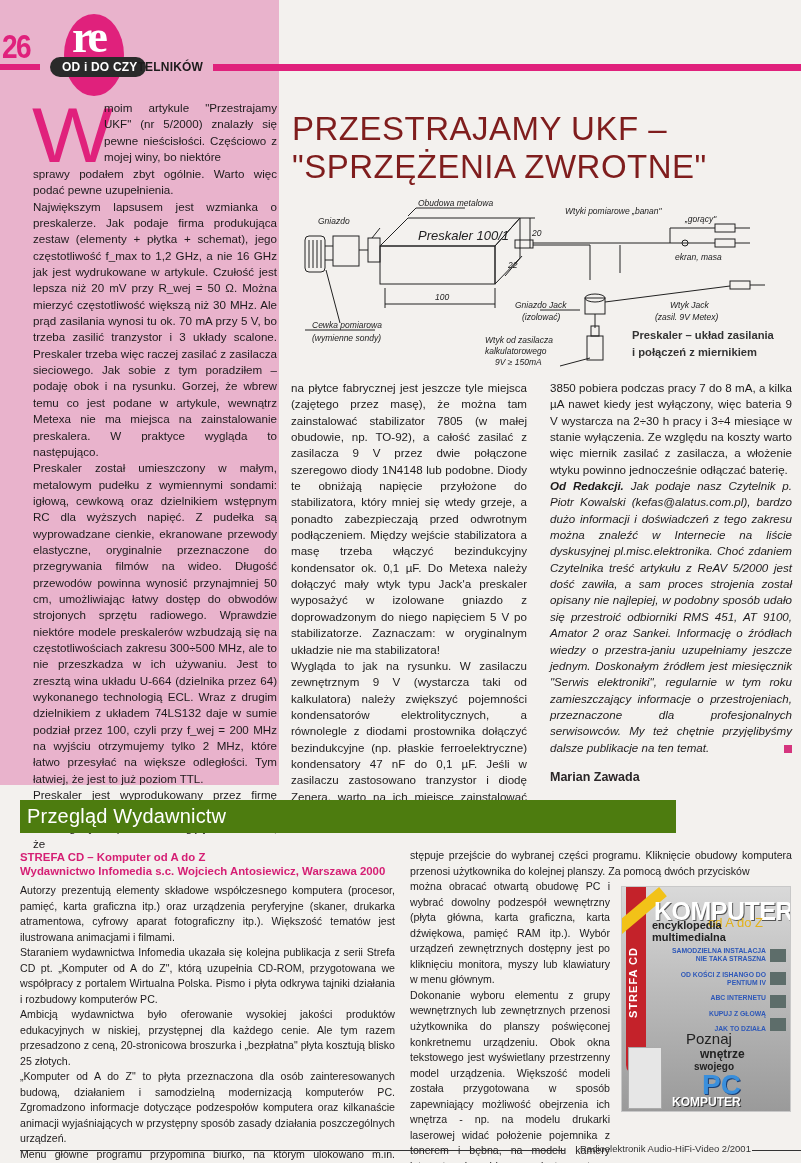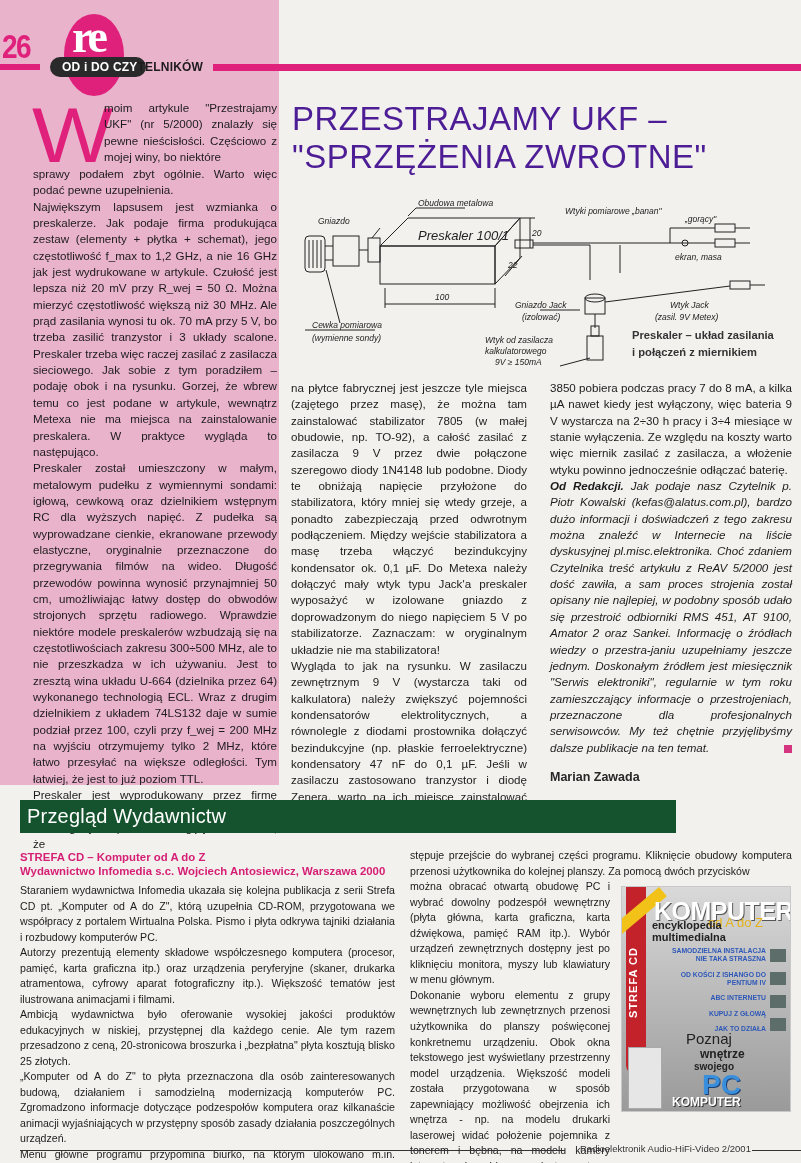--- a/index.html
+++ b/index.html
@@ -15,34 +15,34 @@
 .secbar-r{position:absolute;left:213px;top:64px;width:588px;height:7px;background:#e0217c}
 .sectag{position:absolute;left:50px;top:57px;height:20px;width:165px}
 .sectag .pill{position:absolute;left:0;top:0;width:96px;height:20px;background:#2a2a2a;border-radius:10px}
 .sectag span{position:absolute;left:12px;top:3px;font-weight:normal;font-size:12px;color:#fff;white-space:nowrap;letter-spacing:0.2px}
 .sectag span .dk{color:#1d1b1c}
 .dropcap{position:absolute;left:32px;top:96px;font-family:"Liberation Sans",sans-serif;font-size:78px;line-height:78px;color:#e0217c;transform:scaleX(1.1);transform-origin:left}
 .col{position:absolute;font-size:11.6px;line-height:16.35px;text-align:justify;color:#1d1b1c}
 .col p{margin:0}
 .col1a{left:104px;top:100px;width:173px}
 .col1b{left:33px;top:166px;width:244px}
-.title{position:absolute;left:292px;top:100px;width:500px;font-family:"Liberation Sans",sans-serif;font-size:33px;line-height:38px;color:#4c1d95;letter-spacing:0.5px}
+.title{position:absolute;left:292px;top:110px;width:500px;font-family:"Liberation Sans",sans-serif;font-size:33px;line-height:38px;color:#7f1d1d;letter-spacing:0.5px}
 
 .diagram{position:absolute;left:290px;top:198px;width:500px;height:170px}
 .diagram svg{width:100%;height:100%}
 .dl{font-family:"Liberation Sans",sans-serif;font-style:italic;font-size:8.5px;fill:#222}
 .caption{position:absolute;left:632px;top:327px;width:165px;font-weight:bold;font-size:11.2px;line-height:17px;color:#333}
 .col2{left:291px;top:380px;width:236px}
 .col3{left:550px;top:380px;width:242px}
 .col3 .it{font-style:italic}
 .col3 b.red{font-weight:bold;font-style:italic}
 .endsq{display:inline-block;width:8px;height:8px;background:#d5357e;float:right;margin-top:5px}
 .author{position:absolute;left:550px;top:770px;font-weight:bold;font-size:12.5px;color:#2a2627}
 
-.revhdr{position:absolute;left:20px;top:800px;width:656px;height:33px;background:#14532d}
+.revhdr{position:absolute;left:20px;top:800px;width:656px;height:33px;background:#4d7c0f}
 .revhdr span{position:absolute;left:7px;top:5px;font-size:20px;color:#fff;letter-spacing:0.2px}
 .revsub{position:absolute;left:20px;top:850px;font-weight:bold;font-size:11.4px;line-height:14px;color:#d51f74}
 .col4{left:20px;top:883px;width:375px;font-size:10.6px;line-height:15.5px}
 .col5{left:410px;top:848px;width:200px;font-size:10.6px;line-height:15.55px}
 .col5 .wide{width:382px;text-align:justify}
 .cover{position:absolute;left:621px;top:886px;width:170px;height:226px;background:linear-gradient(#d9d9d9,#bcbcbc 45%,#9a9a9a);overflow:hidden;border:1px solid #c8c8c8}
 .cover .band{position:absolute;left:4px;top:0;width:20px;height:188px;background:#c4222a;border-radius:0 0 10px 10px}
 .cover .band span{position:absolute;left:1px;top:60px;writing-mode:vertical-rl;transform:rotate(180deg);font-weight:bold;color:#fff;font-size:11px;letter-spacing:1px}
 .cover .corner{position:absolute;left:-12px;top:18px;width:60px;height:12px;background:#f2c218;transform:rotate(-40deg)}
 .cover .kt{position:absolute;left:32px;top:10px;font-weight:900;font-size:25px;color:#fff;letter-spacing:-0.5px;text-shadow:1px 1px 0 #555}
@@ -190,22 +190,22 @@
 
   <div class="revhdr">
     <span>Przegląd Wydawnictw</span>
   </div>
   <div class="revsub">
     <div>STREFA CD – Komputer od A do Z</div>
     <div>Wydawnictwo Infomedia s.c. Wojciech Antosiewicz, Warszawa 2000</div>
   </div>
 
   <div class="col col4">
+    <p>Autorzy prezentują elementy składowe współczesnego komputera (procesor, pamięć, karta graficzna itp.) oraz urządzenia peryferyjne (skaner, drukarka atramentowa, cyfrowy aparat fotograficzny itp.). Większość tematów jest ilustrowana animacjami i filmami.</p>
     <p>Staraniem wydawnictwa Infomedia ukazała się kolejna publikacja z serii Strefa CD pt. „Komputer od A do Z", którą uzupełnia CD-ROM, przygotowana we współpracy z portalem Wirtualna Polska. Pismo i płyta odkrywa tajniki działania i rozbudowy komputerów PC.</p>
-    <p>Autorzy prezentują elementy składowe współczesnego komputera (procesor, pamięć, karta graficzna itp.) oraz urządzenia peryferyjne (skaner, drukarka atramentowa, cyfrowy aparat fotograficzny itp.). Większość tematów jest ilustrowana animacjami i filmami.</p>
     <p>Ambicją wydawnictwa było oferowanie wysokiej jakości produktów edukacyjnych w niskiej, przystępnej dla każdego cenie. Ale tym razem przesadzono z ceną, 20-stronicowa broszurka i „bezpłatna" płyta kosztują blisko 25 złotych.</p>
     <p>„Komputer od A do Z" to płyta przeznaczona dla osób zainteresowanych budową, działaniem i samodzielną modernizacją komputerów PC. Zgromadzono informacje dotyczące podzespołów komputera oraz kilkanaście animacji wyjaśniających w przystępny sposób zasady działania poszczególnych urządzeń.</p>
     <p>Menu główne programu przypomina biurko, na którym ulokowano m.in. komputer, monitor, książki i globus. Po kliknięciu jednego z elementów menu na-</p>
   </div>
 
   <div class="col col5">
     <p class="wide">stępuje przejście do wybranej części programu. Kliknięcie obudowy komputera przenosi użytkownika do kolejnej planszy. Za pomocą dwóch przycisków</p>
     <p>można obracać otwartą obudowę PC i wybrać dowolny podzespół wewnętrzny (płyta główna, karta graficzna, karta dźwiękowa, pamięć RAM itp.). Wybór urządzeń zewnętrznych dostępny jest po kliknięciu monitora, myszy lub klawiatury w menu głównym.</p>
     <p>Dokonanie wyboru elementu z grupy wewnętrznych lub zewnętrznych przenosi użytkownika do planszy poświęconej konkretnemu urządzeniu. Obok okna tekstowego jest wyświetlany przestrzenny model urządzenia. Większość modeli została przygotowana w sposób zapewniający możliwość obejrzenia ich wnętrza - np. na modelu drukarki laserowej widać położenie pojemnika z tonerem i bębna, na modelu kamery internetowej widoczna jest matryca światłoczuła i soczewki obiektywu. (cr)</p>
   </div>

